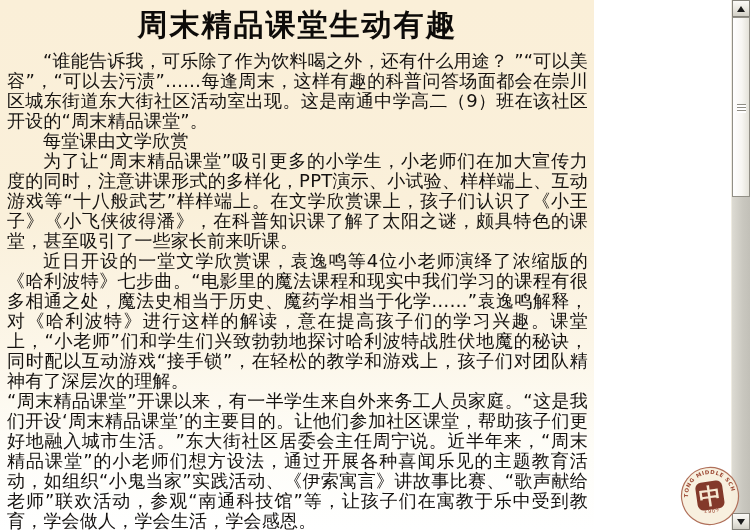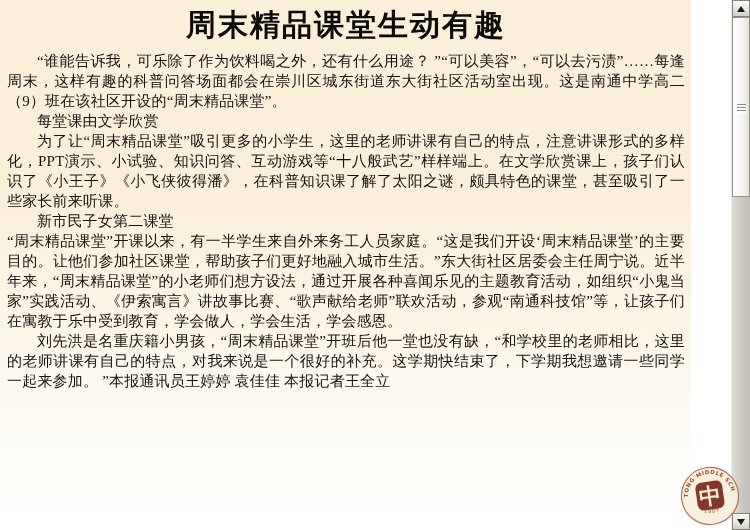--- a/index.html
+++ b/index.html
@@ -3,41 +3,40 @@
 <meta charset="utf-8">
 <style>
   html,body{margin:0;padding:0;}
   body{
     width:750px;height:530px;overflow:hidden;position:relative;
     font-family:"DejaVu Sans","Liberation Sans",sans-serif;
     background:#fff;
   }
   
   .doc-pane{
-    position:absolute;top:0;left:0;width:691px;height:530px;
+    position:absolute;top:0;left:0;width:594px;height:530px;
     background:linear-gradient(180deg,#faefd8 0%,#faf0da 40%,#fcf6e8 65%,#fefdf8 85%,#ffffff 100%);
     box-sizing:border-box;
     padding:4px 6px 0 7px;
     color:#151210;
   }
   .doc-title{
     margin:3px 0 8px 0;
     text-align:center;
     font-size:30px;line-height:36px;font-weight:700;
     letter-spacing:2px;
     color:#0d0b09;
   }
   .doc-pane p{
     margin:0;
-    font-size:15px;line-height:20px;
+    font-size:18px;line-height:20px;
     text-align:justify;
     text-justify:inter-ideograph;
     letter-spacing:0.2px;
     word-break:break-all;
-    font-family:Liberation Serif, serif;
   }
   p.indent{text-indent:2em;}
   p.noindent{text-indent:0;}
   p.subhead{text-indent:2em;}
   
   .scrollbar{
     position:absolute;top:0;right:0;width:19px;height:530px;
     background:#cbc9c1;
     border-left:1px solid #efece2;
     box-sizing:border-box;
@@ -78,22 +77,22 @@
   }
 </style>
 </head>
 <body>
 
 <div class="doc-pane">
   <h1 class="doc-title"><span>周末精品课堂生动有趣</span></h1>
 
   <p class="indent">“谁能告诉我，可乐除了作为饮料喝之外，还有什么用途？ ”“可以美容”，“可以去污渍”……每逢周末，这样有趣的科普问答场面都会在崇川区城东街道东大街社区活动室出现。这是南通中学高二（9）班在该社区开设的“周末精品课堂”。</p>
   <p class="subhead">每堂课由文学欣赏</p>
-  <p class="indent">为了让“周末精品课堂”吸引更多的小学生，这里的老师讲课有自己的特点，注意讲课形式的多样化，PPT演示、小试验、知识问答、互动游戏等“十八般武艺”样样端上。在文学欣赏课上，孩子们认识了《小王子》《小飞侠彼得潘》，在科普知识课了解了太阳之谜，颇具特色的课堂，甚至吸引了一些家长前来听课。</p>
-  <p class="subhead">新市民子女第二课堂</p>
+  <p class="indent">为了让“周末精品课堂”吸引更多的小学生，小老师们在加大宣传力度的同时，注意讲课形式的多样化，PPT演示、小试验、样样端上、互动游戏等“十八般武艺”样样端上。在文学欣赏课上，孩子们认识了《小王子》《小飞侠彼得潘》，在科普知识课了解了太阳之谜，颇具特色的课堂，甚至吸引了一些家长前来听课。</p>
+  <p class="indent">近日开设的一堂文学欣赏课，袁逸鸣等4位小老师演绎了浓缩版的《哈利波特》七步曲。“电影里的魔法课程和现实中我们学习的课程有很多相通之处，魔法史相当于历史、魔药学相当于化学……”袁逸鸣解释，对《哈利波特》进行这样的解读，意在提高孩子们的学习兴趣。课堂上，“小老师”们和学生们兴致勃勃地探讨哈利波特战胜伏地魔的秘诀，同时配以互动游戏“接手锁”，在轻松的教学和游戏上，孩子们对团队精神有了深层次的理解。</p>
   <p class="noindent">“周末精品课堂”开课以来，有一半学生来自外来务工人员家庭。“这是我们开设‘周末精品课堂’的主要目的。让他们参加社区课堂，帮助孩子们更好地融入城市生活。”东大街社区居委会主任周宁说。近半年来，“周末精品课堂”的小老师们想方设法，通过开展各种喜闻乐见的主题教育活动，如组织“小鬼当家”实践活动、《伊索寓言》讲故事比赛、“歌声献给老师”联欢活动，参观“南通科技馆”等，让孩子们在寓教于乐中受到教育，学会做人，学会生活，学会感恩。</p>
   <p class="indent">刘先洪是名重庆籍小男孩，“周末精品课堂”开班后他一堂也没有缺，“和学校里的老师相比，这里的老师讲课有自己的特点，对我来说是一个很好的补充。这学期快结束了，下学期我想邀请一些同学一起来参加。 ”本报通讯员王婷婷 袁佳佳 本报记者王全立</p>
 </div>
 
 <svg class="seal" viewBox="0 0 60 60" width="60" height="60">
   <circle cx="30" cy="30" r="28.5" fill="#f8efdd" fill-opacity="0.93" stroke="#b0705a" stroke-width="1.2"></circle>
   <path id="sealTop" d="M 8,30 A 22,22 0 0 1 52,30" fill="none"></path>
   <path id="sealBot" d="M 13,30 A 17,17 0 0 0 47,30" fill="none"></path>
   <text font-size="5.4" fill="#9c4733" letter-spacing="0.6" font-weight="bold">
     <textPath href="#sealTop" startOffset="50%" text-anchor="middle">NANTONG MIDDLE SCHOOL</textPath>

